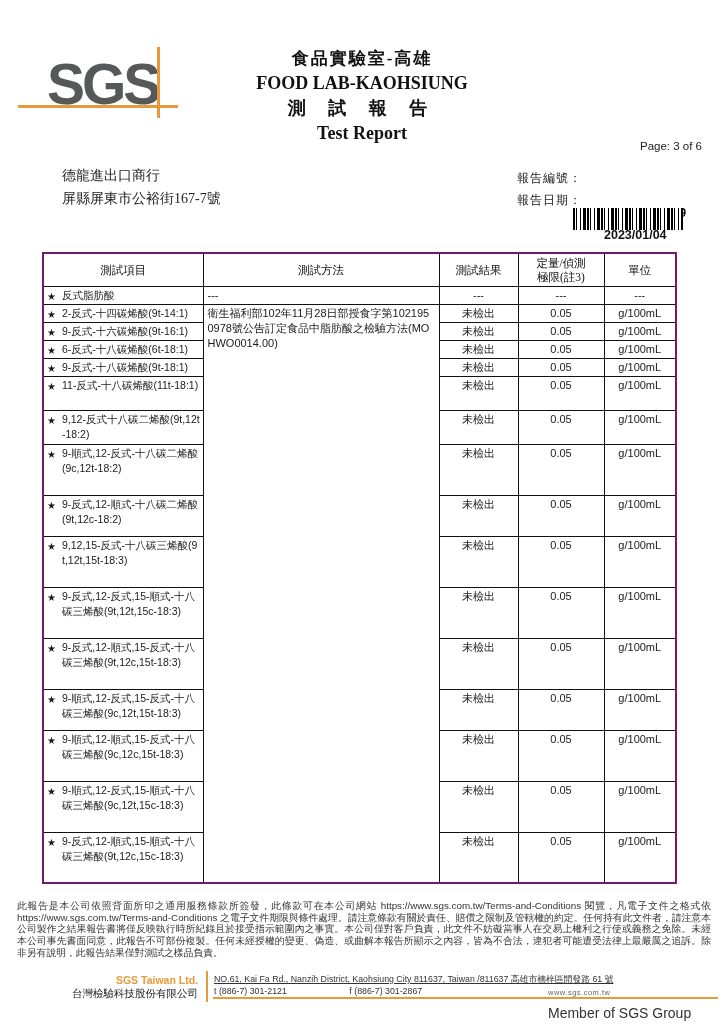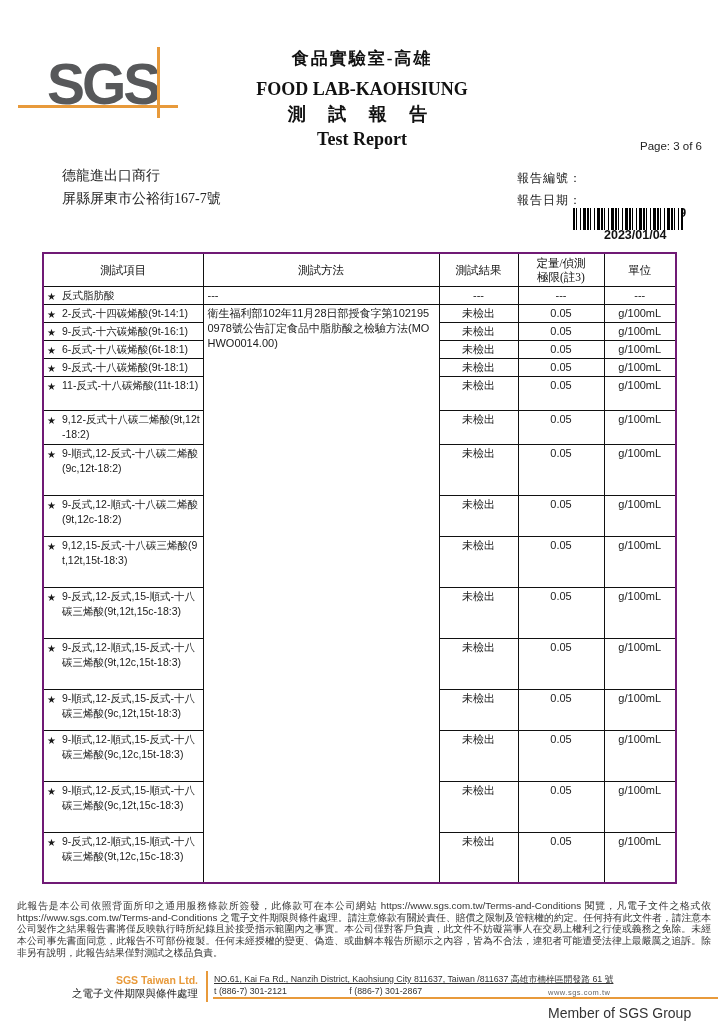--- a/index.html
+++ b/index.html
@@ -12,21 +12,21 @@
     position:absolute; left:47px; top:56px; font-size:57px; font-weight:bold;
     color:#57585A; letter-spacing:-3px; line-height:1;
     font-family:"Liberation Sans","DejaVu Sans",sans-serif;
   }
   .logo-hline { position:absolute; left:18px; top:105px; width:160px; height:3px; background:#E89A3B; }
   .logo-vline { position:absolute; left:157px; top:47px; width:3px; height:71px; background:#E89A3B; }
   
   .titles { position:absolute; left:0; right:0; top:46px; text-align:center;
     font-family:"Liberation Serif","DejaVu Serif",serif; font-weight:bold; color:#111; }
   .t-zh  { font-size:17px; letter-spacing:2px; line-height:25px; }
-  .t-en  { font-size:18px; line-height:25px;margin-top:6px; }
+  .t-en  { font-size:18px; line-height:25px; }
   .t-rzh { font-size:18px; letter-spacing:9px; line-height:25px; }
   .t-ren { font-size:18px; line-height:25px; }
   .page-label { position:absolute; right:22px; top:140px; font-size:11.5px; color:#222; }
   
   .client { position:absolute; left:62px; top:164px; font-family:"Liberation Serif","DejaVu Serif",serif;
     font-size:14px; line-height:23px; color:#222; }
   .meta { position:absolute; left:517px; top:170px; width:200px; }
   .meta-row { position:relative; height:22px; }
   .meta-label { position:absolute; left:0; font-family:"Liberation Serif","DejaVu Serif",serif;
     font-size:12px; letter-spacing:1px; color:#222; }
@@ -215,21 +215,21 @@
           <td class="val-cell">未檢出</td>
           <td class="val-cell">0.05</td>
           <td class="val-cell">g/100mL</td>
         </tr>
       </tbody>
   </table>
 
   <p class="terms">此報告是本公司依照背面所印之通用服務條款所簽發，此條款可在本公司網站 https://www.sgs.com.tw/Terms-and-Conditions 閱覽，凡電子文件之格式依 https://www.sgs.com.tw/Terms-and-Conditions 之電子文件期限與條件處理。請注意條款有關於責任、賠償之限制及管轄權的約定。任何持有此文件者，請注意本公司製作之結果報告書將僅反映執行時所紀錄且於接受指示範圍內之事實。本公司僅對客戶負責，此文件不妨礙當事人在交易上權利之行使或義務之免除。未經本公司事先書面同意，此報告不可部份複製。任何未經授權的變更、偽造、或曲解本報告所顯示之內容，皆為不合法，違犯者可能遭受法律上最嚴厲之追訴。除非另有說明，此報告結果僅對測試之樣品負責。</p>
 
   <div class="company-en">SGS Taiwan Ltd.</div>
-  <div class="company-zh">之電子文件期限與條件處理</div>
+  <div class="company-zh">台灣檢驗科技股份有限公司</div>
   <div class="v-divider"></div>
   <div class="addr">NO.61, Kai Fa Rd., Nanzih District, Kaohsiung City 811637, Taiwan /811637 高雄市楠梓區開發路 61 號</div>
   <div class="phones">
     <span>t (886-7) 301-2121</span>
     <span class="fax">f (886-7) 301-2867</span>
   </div>
   <div class="h-divider"></div>
   <div class="website">www.sgs.com.tw</div>
   <div class="member">Member of SGS Group</div>
 

